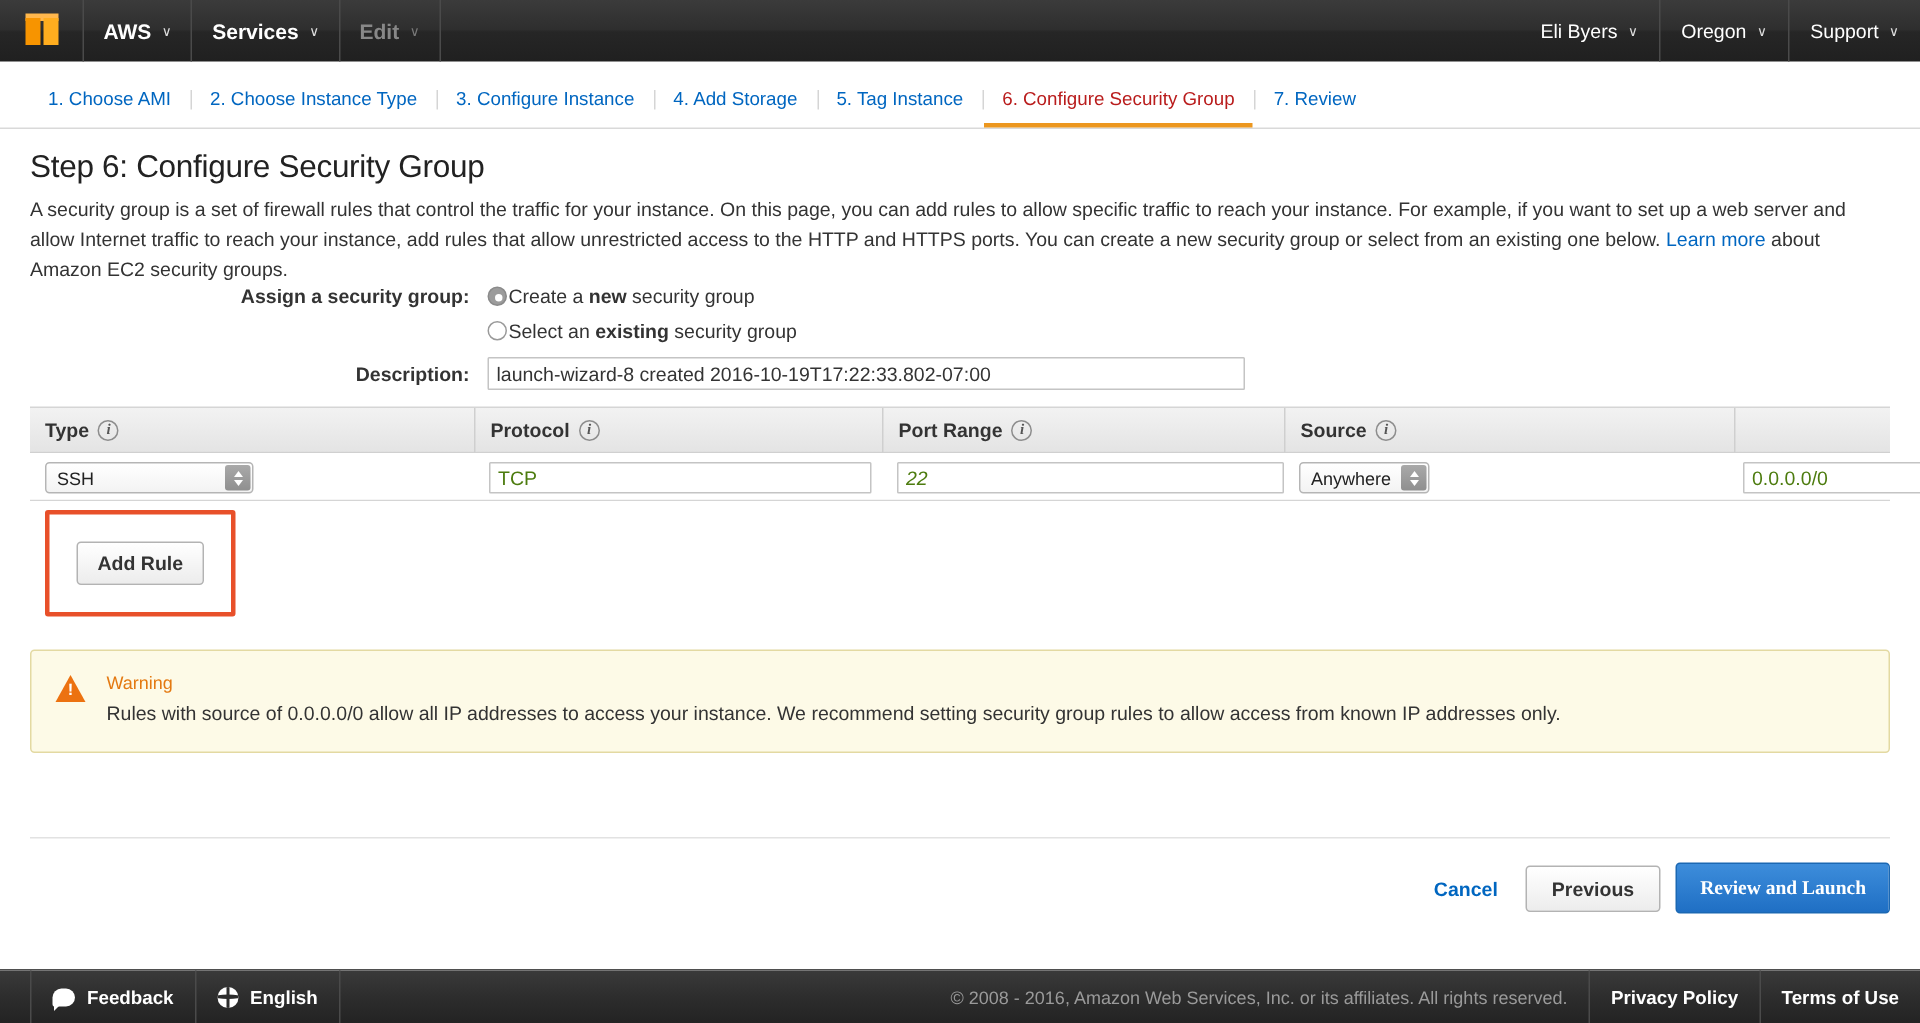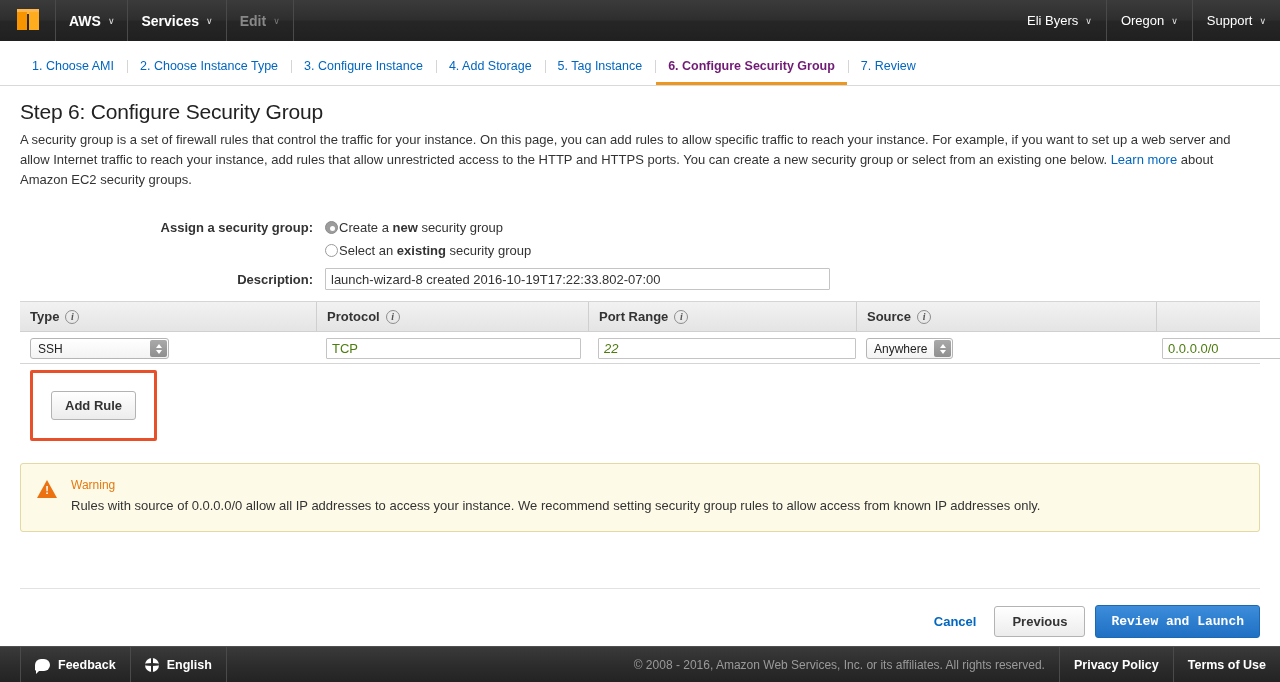--- a/index.html
+++ b/index.html
@@ -91,22 +91,22 @@
   }
   .step::after {
     content: "";
     position: absolute;
     right: -2px; bottom: 9px;
     width: 1px; height: 13px;
     background: #d5d5d5;
   }
   .step:last-child::after { display: none; }
   .step.active {
-    color: #701a75;
-    font-weight: bold;
+    color: #b91c1c;
+    font-weight: normal;
     border-bottom-color: #ec971f;
   }
 
   
   .content { padding: 14px 20px 0 20px; }
   h1.page-title {
     font-size: 21px;
     font-weight: normal;
     color: #222222;
     margin: 0 0 6px 0;
@@ -115,21 +115,21 @@
   p.page-desc {
     margin: 0;
     font-size: 13px;
     line-height: 20px;
     color: #333333;
     max-width: 1240px;
   }
   a.link { color: #0066c0; text-decoration: none; cursor: pointer; }
 
   
-  .form-area { margin-top: 30px; }
+  .form-area { margin-top: 0; }
   .form-row {
     display: flex;
     align-items: center;
     margin-bottom: 8px;
   }
   .form-label {
     width: 305px;
     text-align: right;
     padding-right: 12px;
     font-weight: bold;
@@ -376,21 +376,21 @@
     padding: 6px 8px;
     background: none;
     border: none;
     font-family: "Liberation Sans", sans-serif;
   }
   .btn-prev {
     padding: 7px 17px;
     font-size: 13px;
   }
   .btn-primary {
-    font-family: Liberation Mono, monospace;
+    font-family: Liberation Serif, serif;
     font-size: 13px;
     font-weight: bold;
     color: #ffffff;
     border: 1px solid #1b68b3;
     border-radius: 3px;
     background: linear-gradient(to bottom, #3d8ddb 0%, #1f6fc4 100%);
     padding: 8px 15px;
     cursor: pointer;
     white-space: nowrap;
   }

